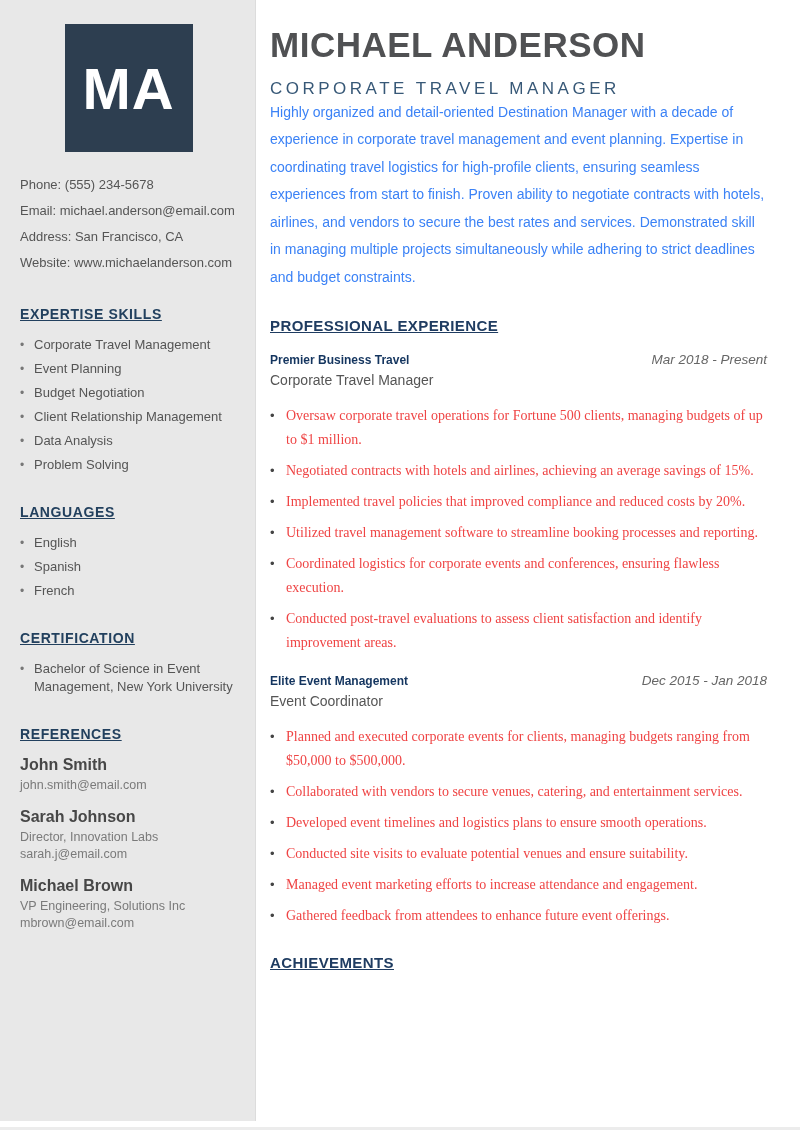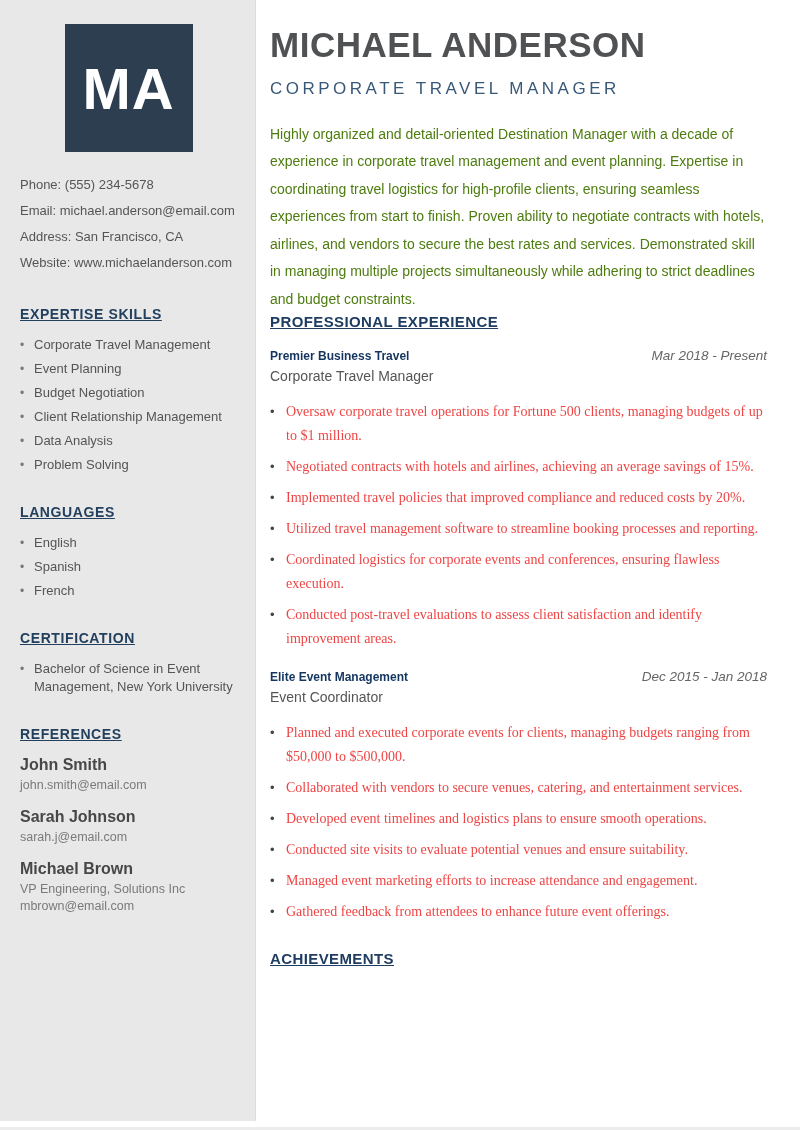--- a/index.html
+++ b/index.html
@@ -91,33 +91,32 @@
     letter-spacing: 0.5px;
     line-height: 1.1;
   }
   .job-title-main {
     margin-top: 14px;
     font-size: 17px;
     color: #375877;
     letter-spacing: 3.5px;
   }
   .summary {
-    margin-top: 22px;
     font-size: 14px;
-    color: #4d7c0f;
+    color: #3b82f6;
     line-height: 27.5px;
   }
   .main-heading {
     font-size: 15px;
     font-weight: bold;
     color: #1f3c61;
     text-decoration: underline;
     letter-spacing: 0.4px;
   }
-  .experience-section { }
+  .experience-section { margin-top: 26px; }
   .job { margin-top: 18px; }
   .job-header {
     display: flex;
     align-items: baseline;
     justify-content: space-between;
   }
   .company {
     font-size: 12px;
     font-weight: bold;
     color: #14355f;
@@ -231,20 +230,21 @@
 
     <div class="side-section refs">
       <div class="side-heading">REFERENCES</div>
 
       <div class="ref">
         <div class="ref-name">John Smith</div>
         <div class="ref-email">john.smith@email.com</div>
       </div>
       <div class="ref">
         <div class="ref-name">Sarah Johnson</div>
+        <div class="ref-role">Director, Innovation Labs</div>
         <div class="ref-email">sarah.j@email.com</div>
       </div>
       <div class="ref">
         <div class="ref-name">Michael Brown</div>
         <div class="ref-role">VP Engineering, Solutions Inc</div>
         <div class="ref-email">mbrown@email.com</div>
       </div>
     </div>
 
   </div>

